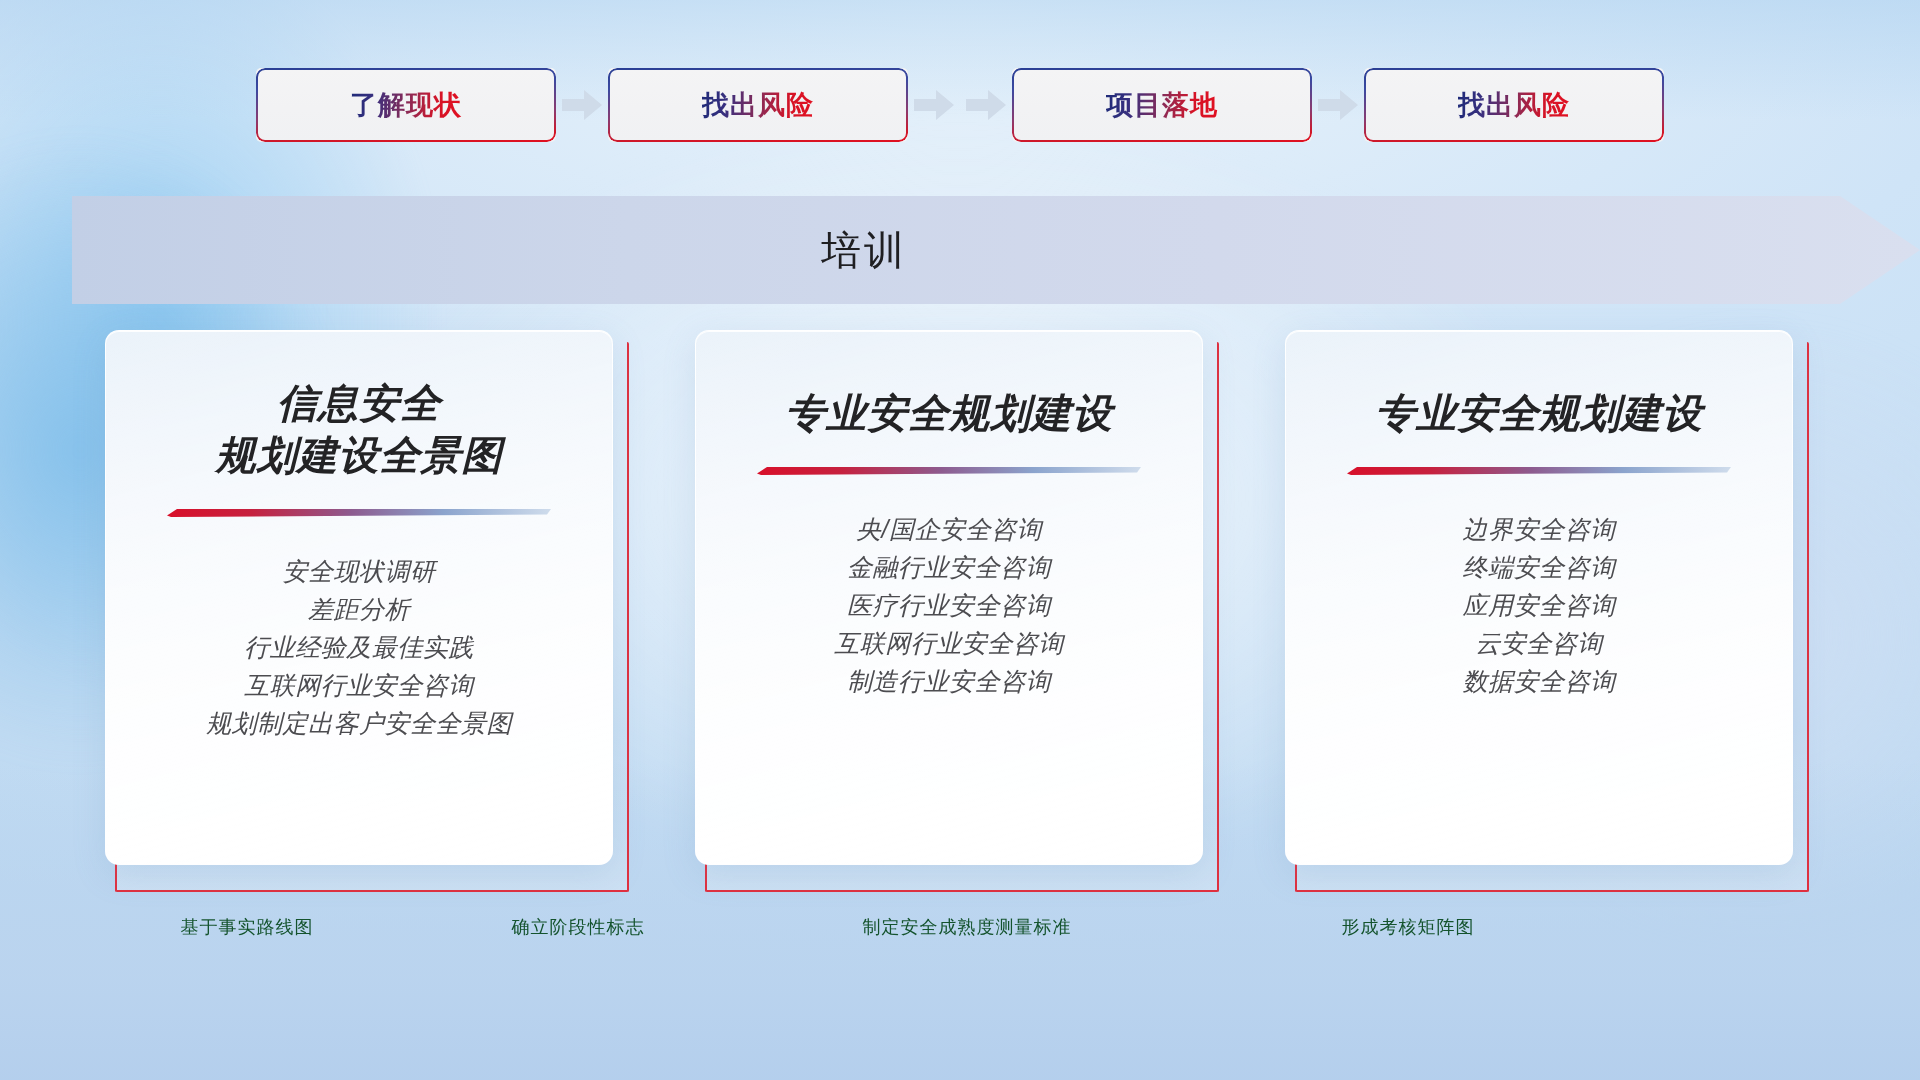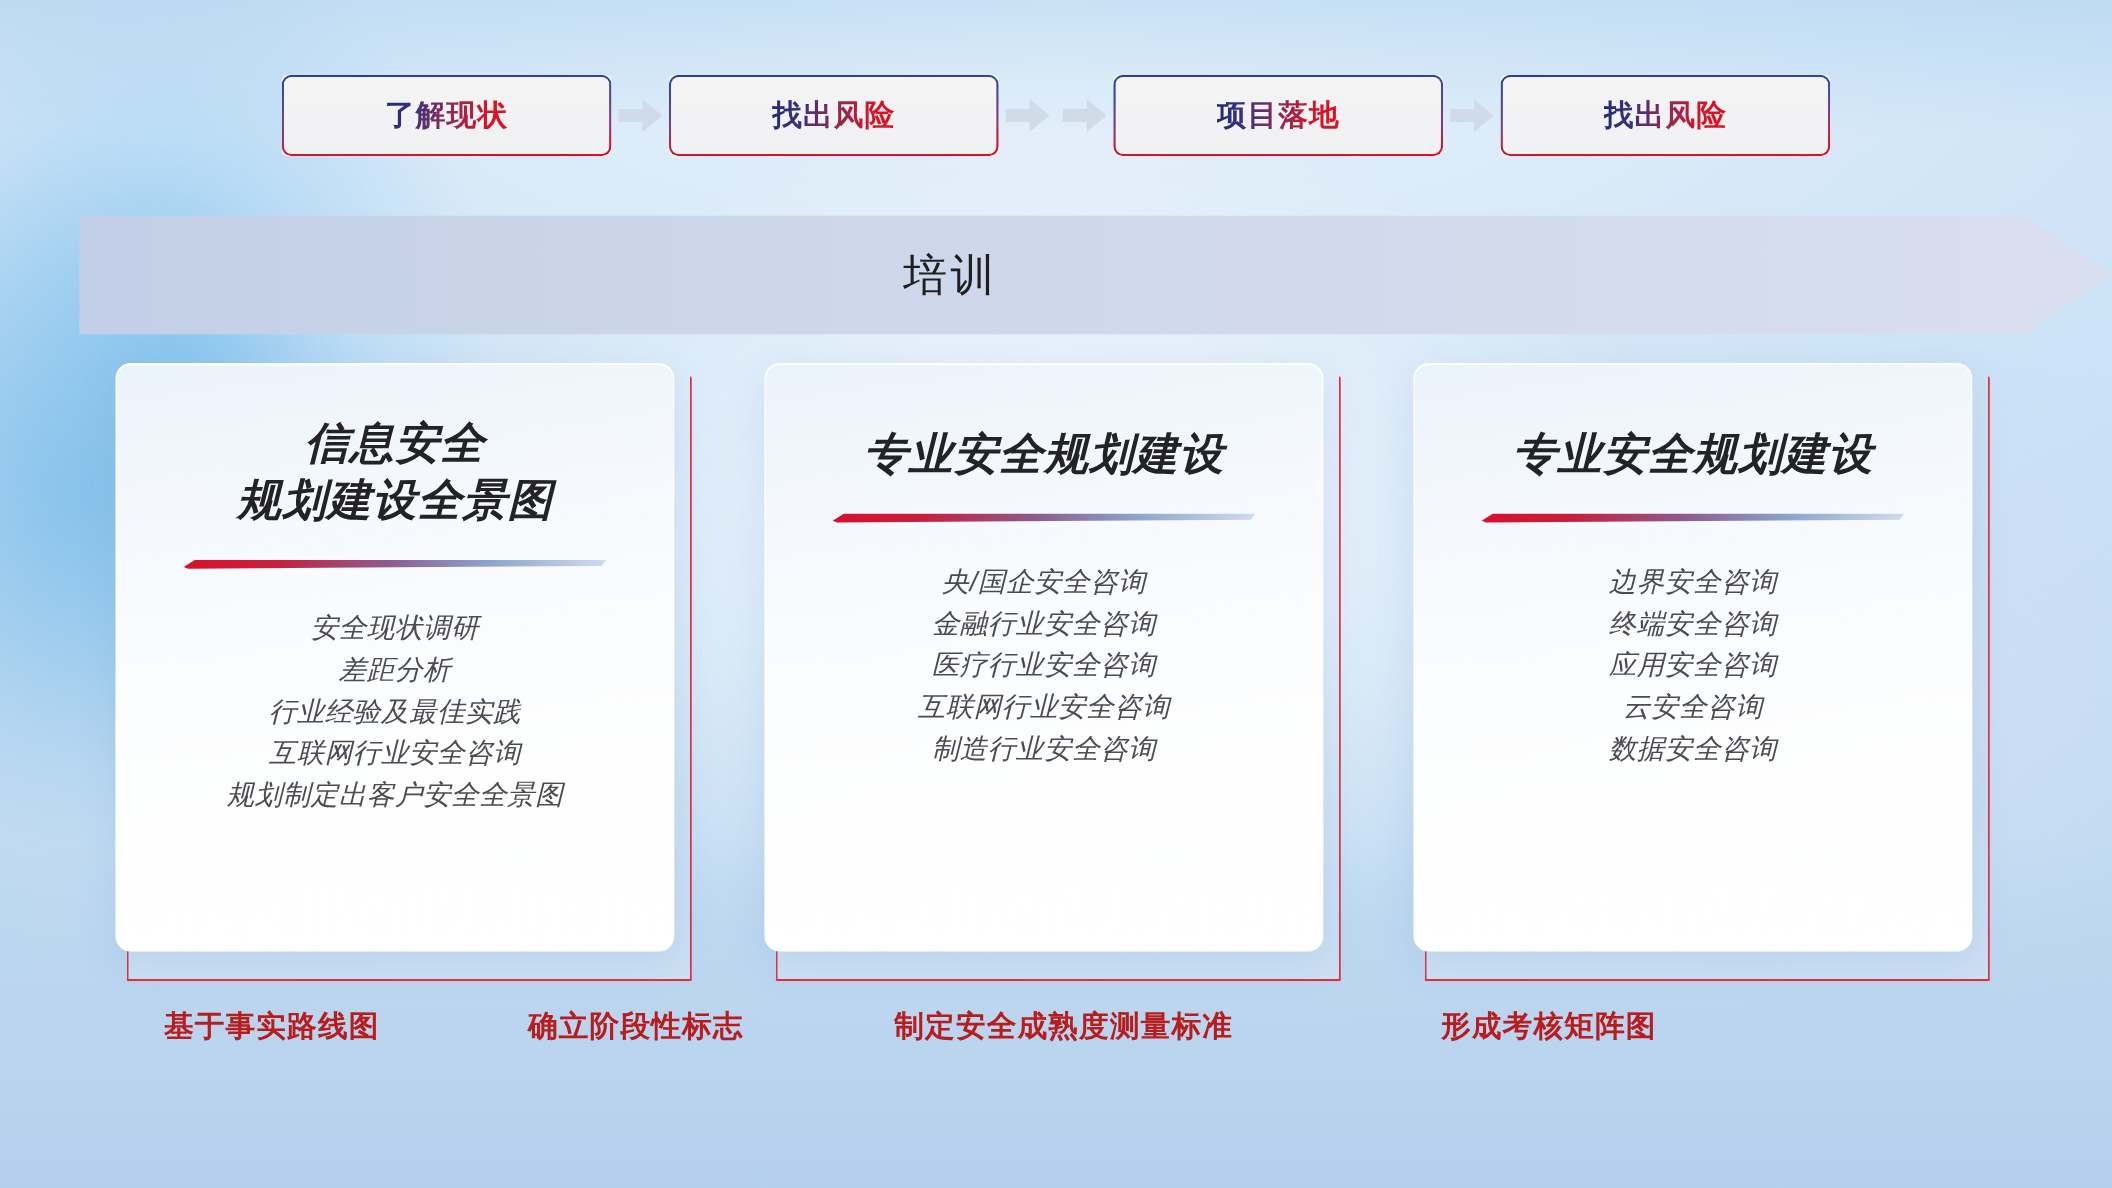--- a/index.html
+++ b/index.html
@@ -147,21 +147,21 @@
     font-size:25px;color:#4c4c50;line-height:1.52;letter-spacing:.5px;
     text-align:center;
   }
 
   
   .footers{
     position:absolute;left:0;top:915px;width:1920px;height:60px;
   }
   .footer-label{
     position:absolute;top:0;
-    font-size:27px;font-weight:700;color:#b91c1c;letter-spacing:1px;
+    font-size:18px;font-weight:400;color:#14532d;letter-spacing:1px;
     white-space:nowrap;
     transform:translateX(-50%);
   }
 </style>
 </head>
 <body>
 
 <div class="bg">
   <div class="bg-base"></div>
   <div class="bg-left-glow"></div>

